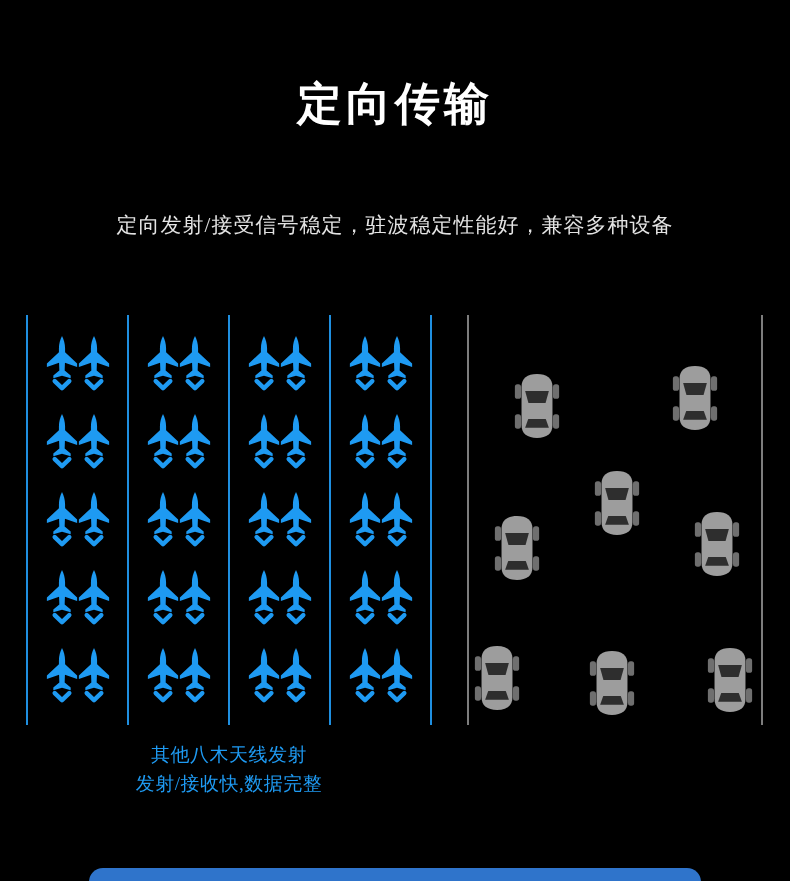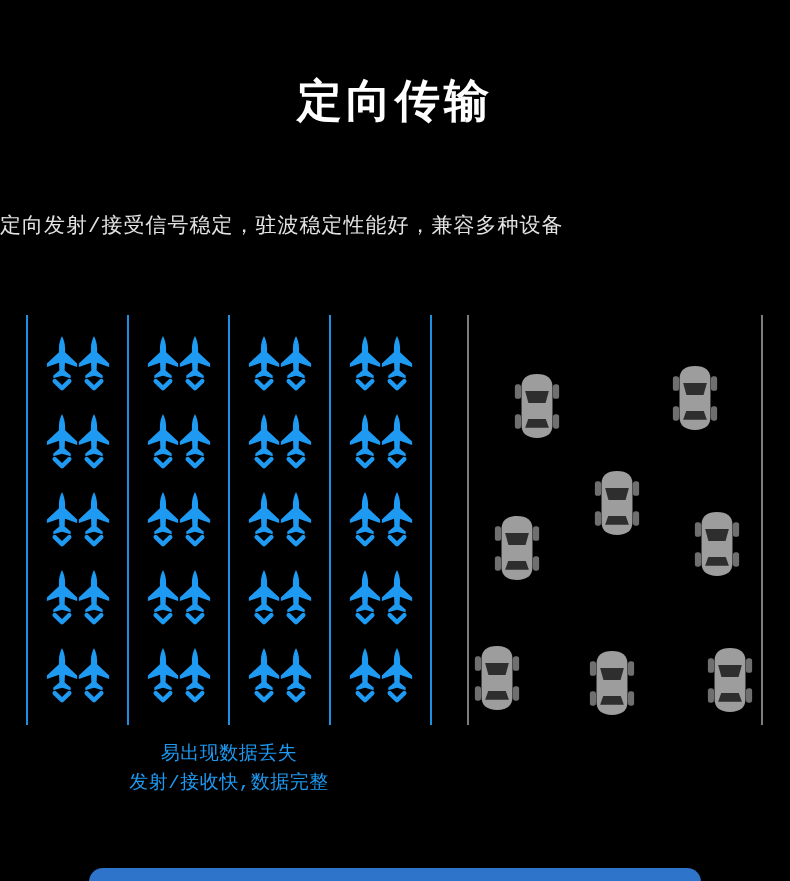--- a/index.html
+++ b/index.html
@@ -3,41 +3,41 @@
 <meta charset="utf-8">
 <style>
   * { margin: 0; padding: 0; box-sizing: border-box; }
   html, body { background: #000; }
   .page {
     position: relative;
     width: 790px;
     height: 881px;
     background: var(--bg, #000);
     overflow: hidden;
-    font-family: Liberation Mono, monospace;
+    font-family: Liberation Serif, serif;
     margin: 0 auto;
   }
   .title {
     position: absolute;
     top: 74px;
     left: 0;
     width: 100%;
     text-align: center;
     color: #ffffff;
     font-weight: bold;
     font-size: 45px;
     letter-spacing: 4px;
     line-height: 61px;
   }
   .subtitle {
     position: absolute;
     top: 211px;
     left: 0;
     width: 100%;
-    text-align: left;
+    text-align: center;
     color: #e3e3e3;
     font-size: 21px;
     letter-spacing: 1px;
   }
   .diagram { position: absolute; top: 315px; height: 410px; }
   .diagram.left  { left: 27px;  width: 404px; }
   .diagram.right { left: 468px; width: 294px; }
   .vline { position: absolute; top: 0; bottom: 0; width: 2px; }
   #dir-grid {
     position: absolute;
@@ -291,21 +291,21 @@
         </svg></div>
       <div class="car" style="left: 121px; top: 335px;"><svg viewBox="0 0 44 64" width="46" height="66">
           <use href="#car-shape"></use>
         </svg></div>
       <div class="car" style="left: 239px; top: 332px;"><svg viewBox="0 0 44 64" width="46" height="66">
           <use href="#car-shape"></use>
         </svg></div>
     </div>
 
   <div class="caption l">
-    <div>易出现数据丢失</div>
+    <div>其他八木天线发射</div>
     <div>发射/接收快,数据完整</div>
   </div>
 
   <div class="caption r">
   </div>
 
   <div class="bottom-bar"></div>
 
 </div>
 

